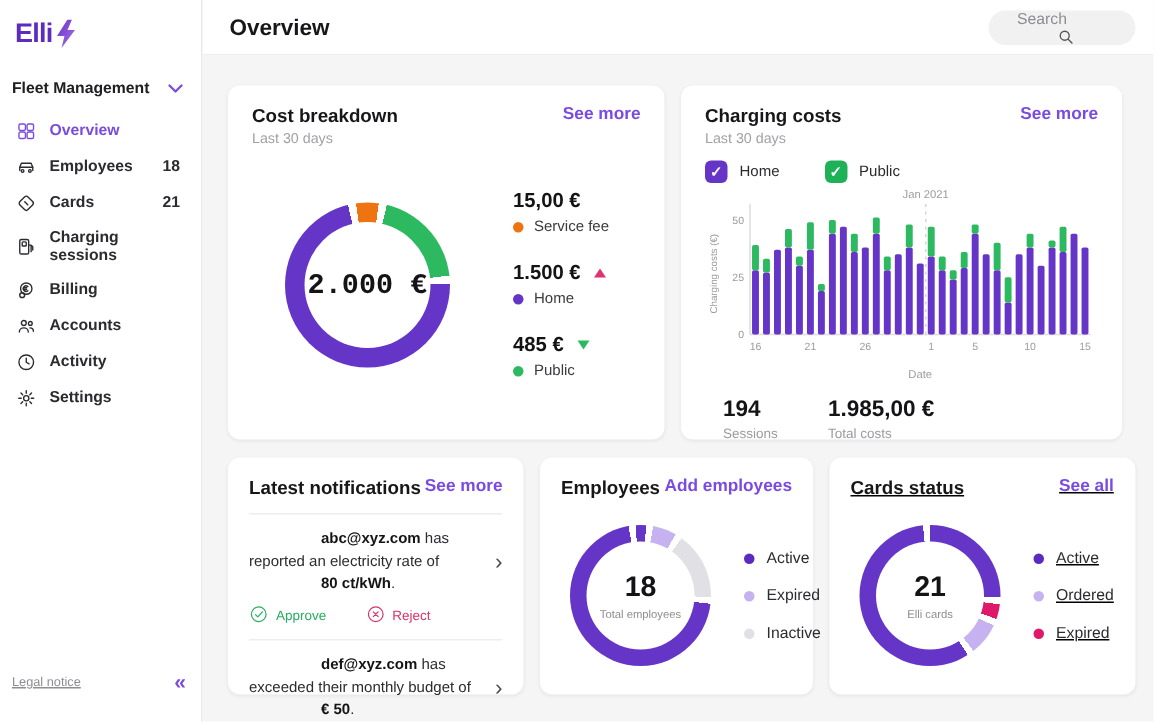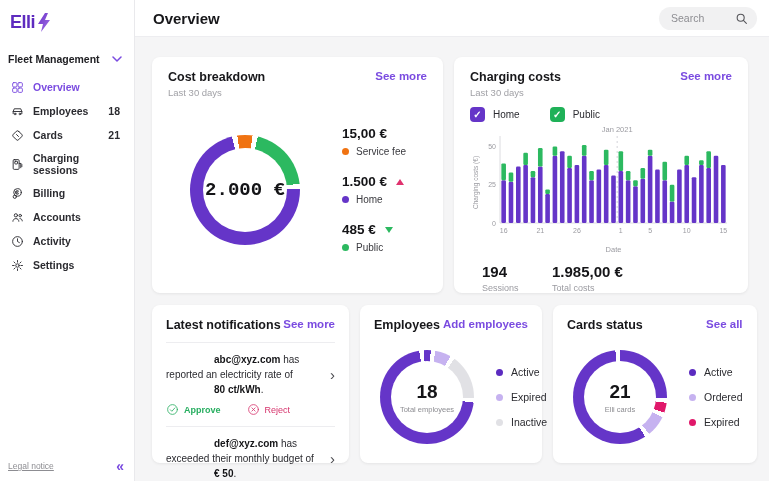--- a/index.html
+++ b/index.html
@@ -14,29 +14,29 @@
   .side-section { display:flex; align-items:center; justify-content:space-between; padding:20px 12px 0 8px; }
   .side-section-label { font-size:10.5px; font-weight:700; color:#202024; }
   .nav { margin-top:10px; }
   .nav-item { display:flex; align-items:center; padding:5px 14px 5px 10px; cursor:pointer; }
   .nav-item .nicon { width:14px; height:14px; flex:none; display:flex; align-items:center; justify-content:center; }
   .nav-item .nlabel { font-size:10.5px; font-weight:600; color:#2b2b30; margin-left:9px; flex:1; }
   .nav-item .ncount { font-size:10.5px; font-weight:600; color:#2b2b30; }
   .nav-item.active .nlabel { color:#7a4be0; }
   .nav-item.active svg { stroke:#7a4be0; }
   .nav-item svg { stroke:#2b2b30; fill:none; stroke-width:1.7; stroke-linecap:round; stroke-linejoin:round; }
-  .side-footer { position:absolute; bottom:8px; left:8px; right:10px; display:flex; align-items:center; justify-content:space-between;text-align:right; }
+  .side-footer { position:absolute; bottom:20px; left:8px; right:10px; display:flex; align-items:center; justify-content:space-between;text-align:right; }
   .legal { font-size:8.5px; color:#8d8d92; text-decoration:underline; cursor:pointer; }
   .collapse { font-size:14px; font-weight:700; color:#7a4be0; cursor:pointer; line-height:1; }
 
   
   .main { flex:1; display:flex; flex-direction:column; min-width:0; }
   .topbar { height:37px; background:#fff; border-bottom:1px solid #ededf0; display:flex; align-items:center; padding:0 12px 0 18px; flex:none; }
   .page-title { font-size:15px; font-weight:700; color:#17171a; flex:1; }
-  .search-pill { width:98px; height:23px; background:#f1f1f2; border-radius:12px; display:flex; align-items:center; padding:0 8px 0 12px; }
+  .search-pill { width:98px; height:23px; background:#f1f1f2; border-radius:12px; display:flex; align-items:center; padding:0 8px 0 12px;flex-direction:column; }
   .search-pill input { border:none; background:transparent; outline:none; width:64px; font-size:10.5px; color:#55555a; font-family:"Liberation Sans", sans-serif; }
   .search-pill input::placeholder { color:#8d8d92; }
   .top-icons { display:flex; align-items:center; margin-left:14px; gap:14px; }
   .top-icons svg { stroke:#4b4b50; fill:none; stroke-width:1.5; stroke-linecap:round; stroke-linejoin:round; cursor:pointer; }
   .avatar { width:26px; height:26px; border-radius:50%; background:#7231c8; color:#fff; font-size:9px; font-weight:700; display:flex; align-items:center; justify-content:center; cursor:pointer; }
 
   .content { flex:1; background:#f5f5f6; padding:20px 21px 0 17px; overflow:hidden; }
   .row1 { display:flex; gap:11px; }
   .row2 { display:flex; gap:11px; margin-top:12px; }
   .card { background:#fff; border-radius:8px; box-shadow:0 1px 3px rgba(0,0,0,0.07); padding:13px 16px; }
@@ -88,26 +88,26 @@
   
   .card-notif { width:197px; flex:none; height:158px; padding:13px 14px; }
   .notif-divider { border-top:1px solid #ededf0; margin:10px 0 0 0; }
   .notif-item { display:flex; align-items:center; padding-top:9px; }
   .notif-text { font-size:10px; color:#2b2b30; line-height:1.5; width:148px; }
   .notif-text b { font-weight:700; color:#141417;margin-left:48px; }
   .notif-chevron { font-size:15px; color:#4b4b50; margin-left:auto; cursor:pointer; line-height:1; }
   .notif-actions { display:flex; align-items:center; gap:26px; margin:6px 0 9px 0; }
   .action { display:flex; align-items:center; gap:5px; cursor:pointer; }
   .action svg { fill:none; stroke-width:1.5; stroke-linecap:round; stroke-linejoin:round; }
-  .action-approve span { font-size:9px; color:#27ae60;font-weight:bold; }
+  .action-approve span { font-size:9px; color:#27ae60; }
   .action-reject span { font-size:9px; color:#d6336c; }
 
   
   .card-emp { width:182px; flex:none; height:158px; padding:13px 14px; }
-  .card-cards { flex:1; height:158px; padding:13px 14px; }
+  .card-cards { flex:1; height:158px; padding:13px 14px;text-decoration:underline; }
   .mini-body { display:flex; align-items:center; margin-top:18px; }
   .mini-donut-wrap { margin-left:6px; }
   .mini-legend { margin-left:22px; }
   .ml-item { display:flex; align-items:center; margin-bottom:13px; }
   .ml-item:last-child { margin-bottom:0; }
   .ml-item .ml-name { font-size:10.5px; color:#2b2b30; margin-left:8px; }
 
   svg text { font-family:"Liberation Sans", sans-serif; }
 </style>
 </head>

